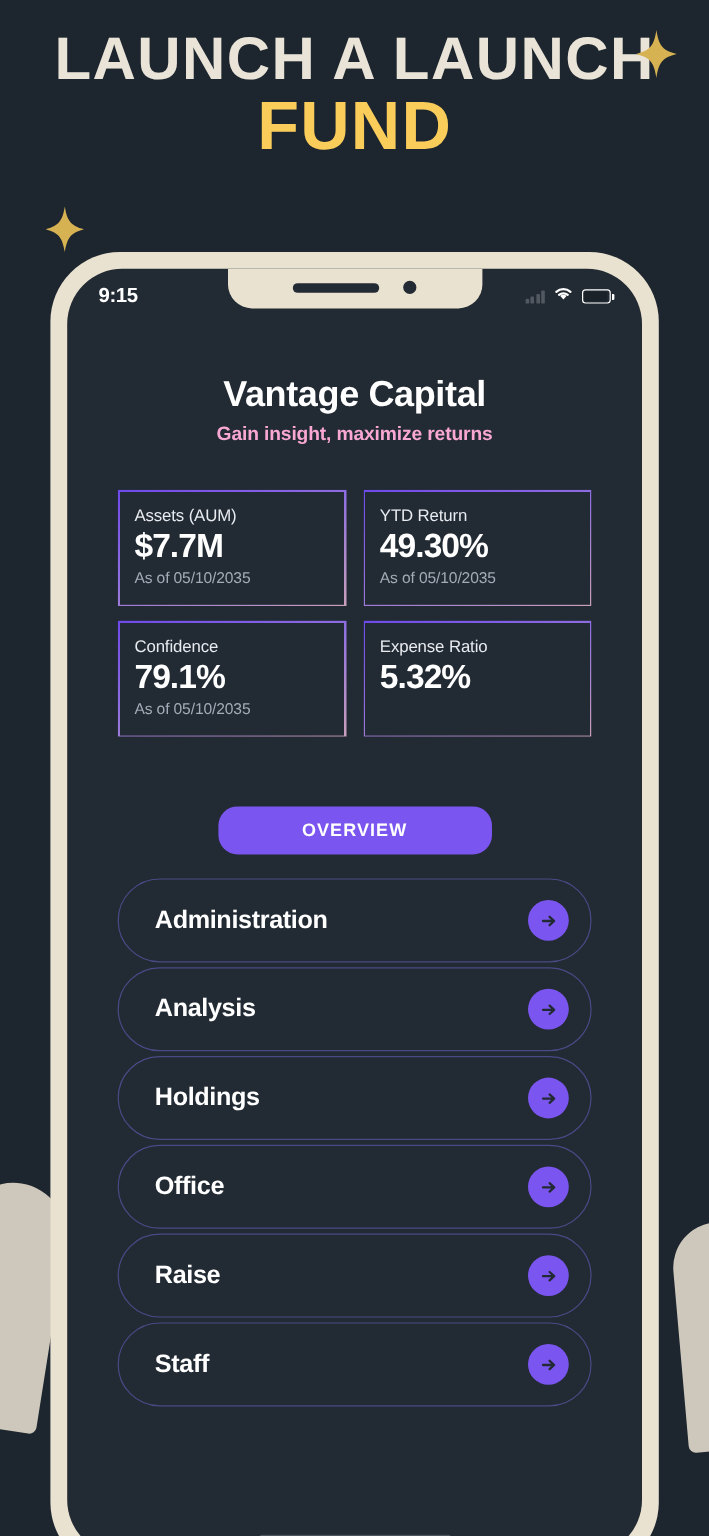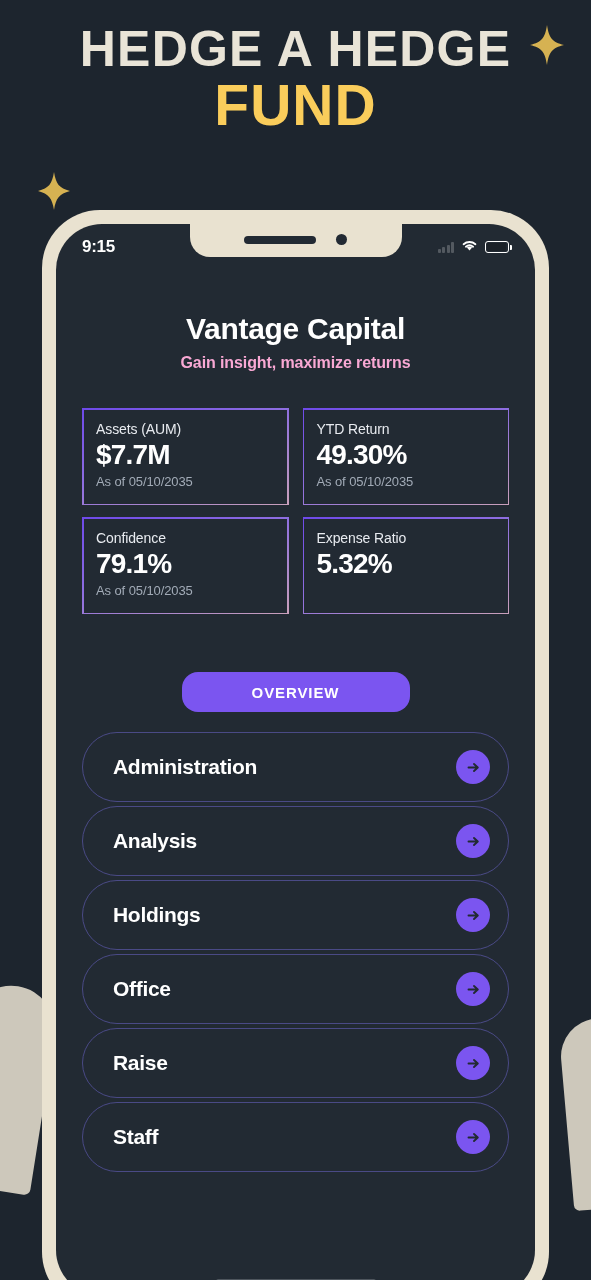--- a/index.html
+++ b/index.html
@@ -183,21 +183,21 @@
     border-radius: 1px;
     width: 19px;
   }
 
   
   #app-content {
     position: absolute;
     top: 52px;
     left: 0;
     width: 479px;
-    padding: 0 26px;
+    padding: 0 42px;
   }
 
   #app-title {
     margin-top: 36px;
     text-align: center;
     color: #ffffff;
     font-size: 30px;
     font-weight: bold;
     letter-spacing: -0.3px;
   }
@@ -320,21 +320,21 @@
     border-radius: 3px;
     z-index: 12;
   }
 </style>
 </head>
 <body>
 
 <div id="poster">
 
   <div class="headline-block">
-    <div class="headline-line1">HEDGE A HEDGE</div>
+    <div class="headline-line1">LAUNCH A LAUNCH</div>
     <div class="headline-line2">FUND</div>
   </div>
 
   <div class="sparkle sparkle-1">
     <svg width="34" height="40" viewBox="0 0 34 40">
       <path d="M17 0 C19 13 22 17 34 20 C22 23 19 27 17 40 C15 27 12 23 0 20 C12 17 15 13 17 0 Z" fill="#d6b252"></path>
     </svg>
   </div>
   <div class="sparkle sparkle-2">
     <svg width="32" height="38" viewBox="0 0 32 38">

